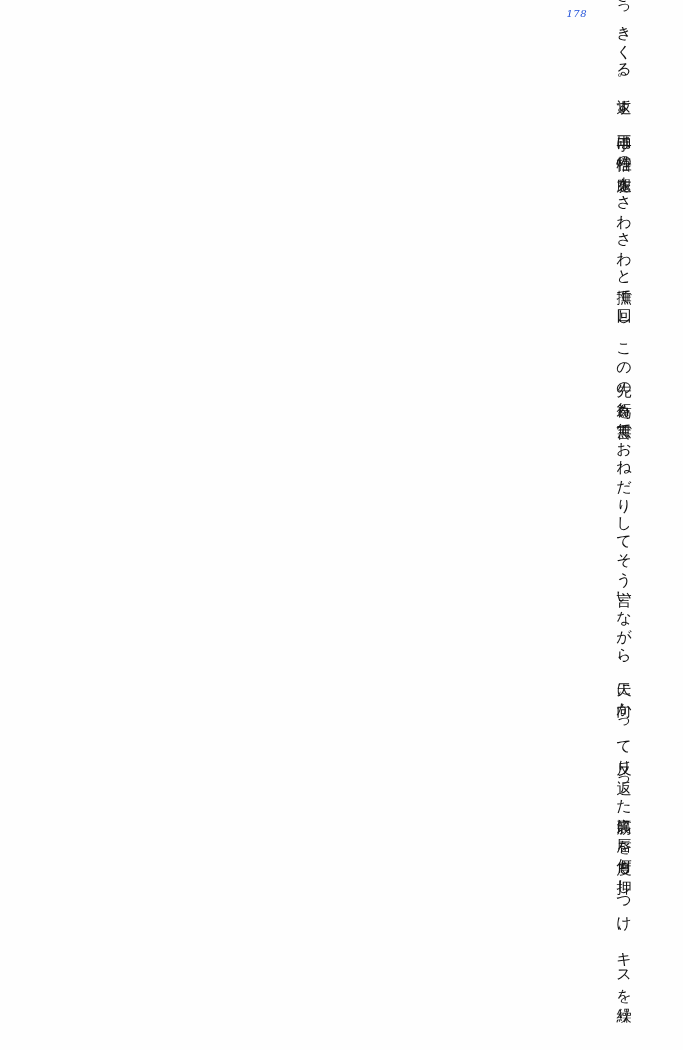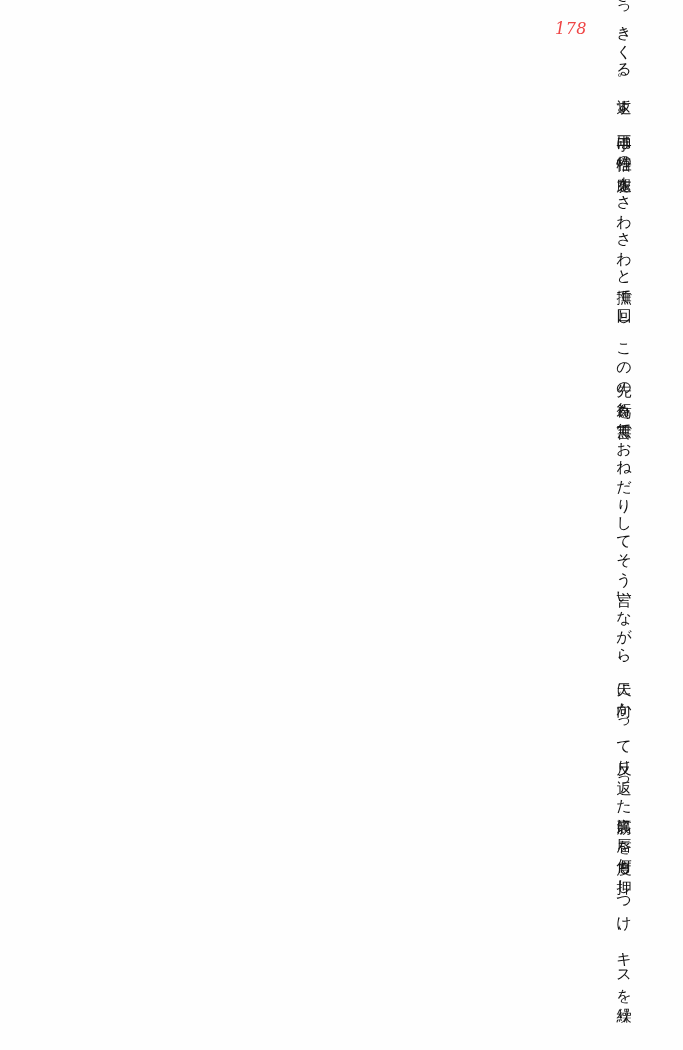--- a/index.html
+++ b/index.html
@@ -18,26 +18,25 @@
     position: relative;
     width: 683px;
     height: 1050px;
     background: #fefefe;
     box-sizing: border-box;
   }
   #page-number {
     position: absolute;
     top: 8px;
     right: 96px;
-    font-size: 16px;
+    font-size: 10px;
     font-style: italic;
     font-family: "DejaVu Serif", "Liberation Serif", serif;
-    color: #ef4444;
+    color: #1d4ed8;
     letter-spacing: 0.5px;
-    margin-top: 11px;
   }
   #body-text {
     position: absolute;
     top: 48px;
     right: 52px;
     left: 52px;
     bottom: 34px;
     display: flex;
     flex-direction: row-reverse;
     justify-content: flex-start;

